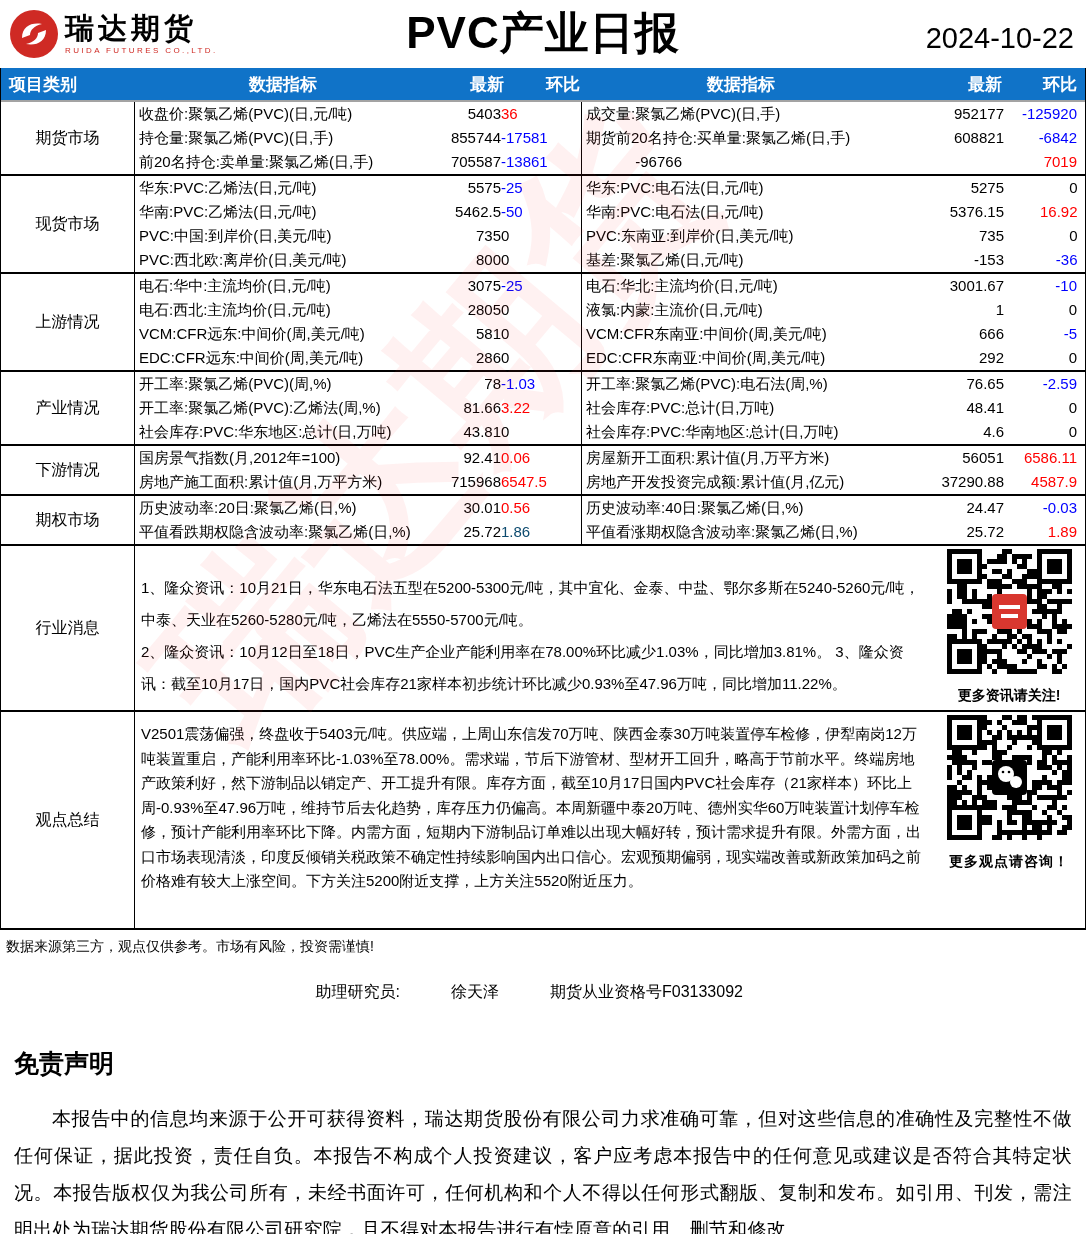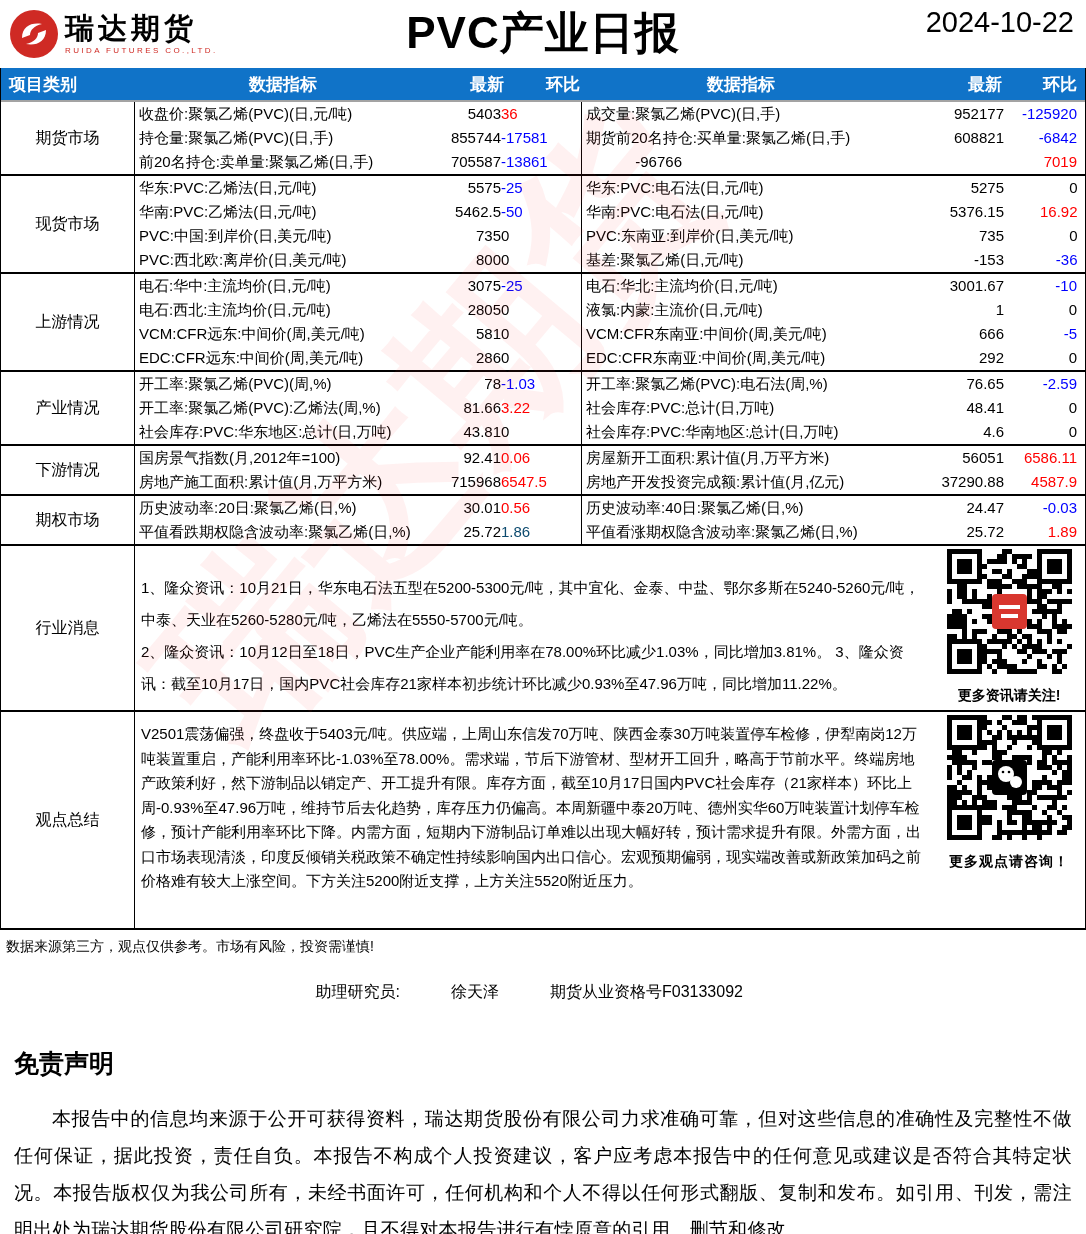--- a/index.html
+++ b/index.html
@@ -7,21 +7,21 @@
     width:1086px;height:1234px;background:#fff;color:#000;
     font-family:"Liberation Sans","DejaVu Sans",sans-serif;
     position:relative;overflow:hidden;
   }
   
   .header{height:68px;position:relative;}
   .logo{position:absolute;left:8px;top:8px;display:flex;align-items:center;gap:5px;}
   .logo-cn{font-size:29px;font-weight:bold;letter-spacing:4px;line-height:1;}
   .logo-en{font-size:8px;color:#cf2a24;letter-spacing:2.4px;margin-top:3px;}
   .title{position:absolute;left:0;right:0;top:4px;text-align:center;font-size:44px;font-weight:900;letter-spacing:1px;}
-  .date{position:absolute;right:12px;top:6px;font-size:29px;}
+  .date{position:absolute;right:12px;top:22px;font-size:29px;}
   
   .report{border-left:1px solid #000;border-right:1px solid #000;}
   .thead{display:flex;height:32px;background:#1073c8;color:#fff;font-weight:bold;font-size:17px;align-items:center;border-bottom:2px solid #a3a3a3;}
   .h-cat{width:133px;padding-left:8px;}
   .h-ind1{width:282px;text-align:center;}
   .h-new1{width:80px;text-align:right;}
   .h-chg1{width:76px;text-align:right;}
   .h-ind2{width:322px;text-align:center;}
   .h-new2{width:100px;text-align:right;}
   .h-chg2{flex:1;text-align:right;padding-right:8px;}

